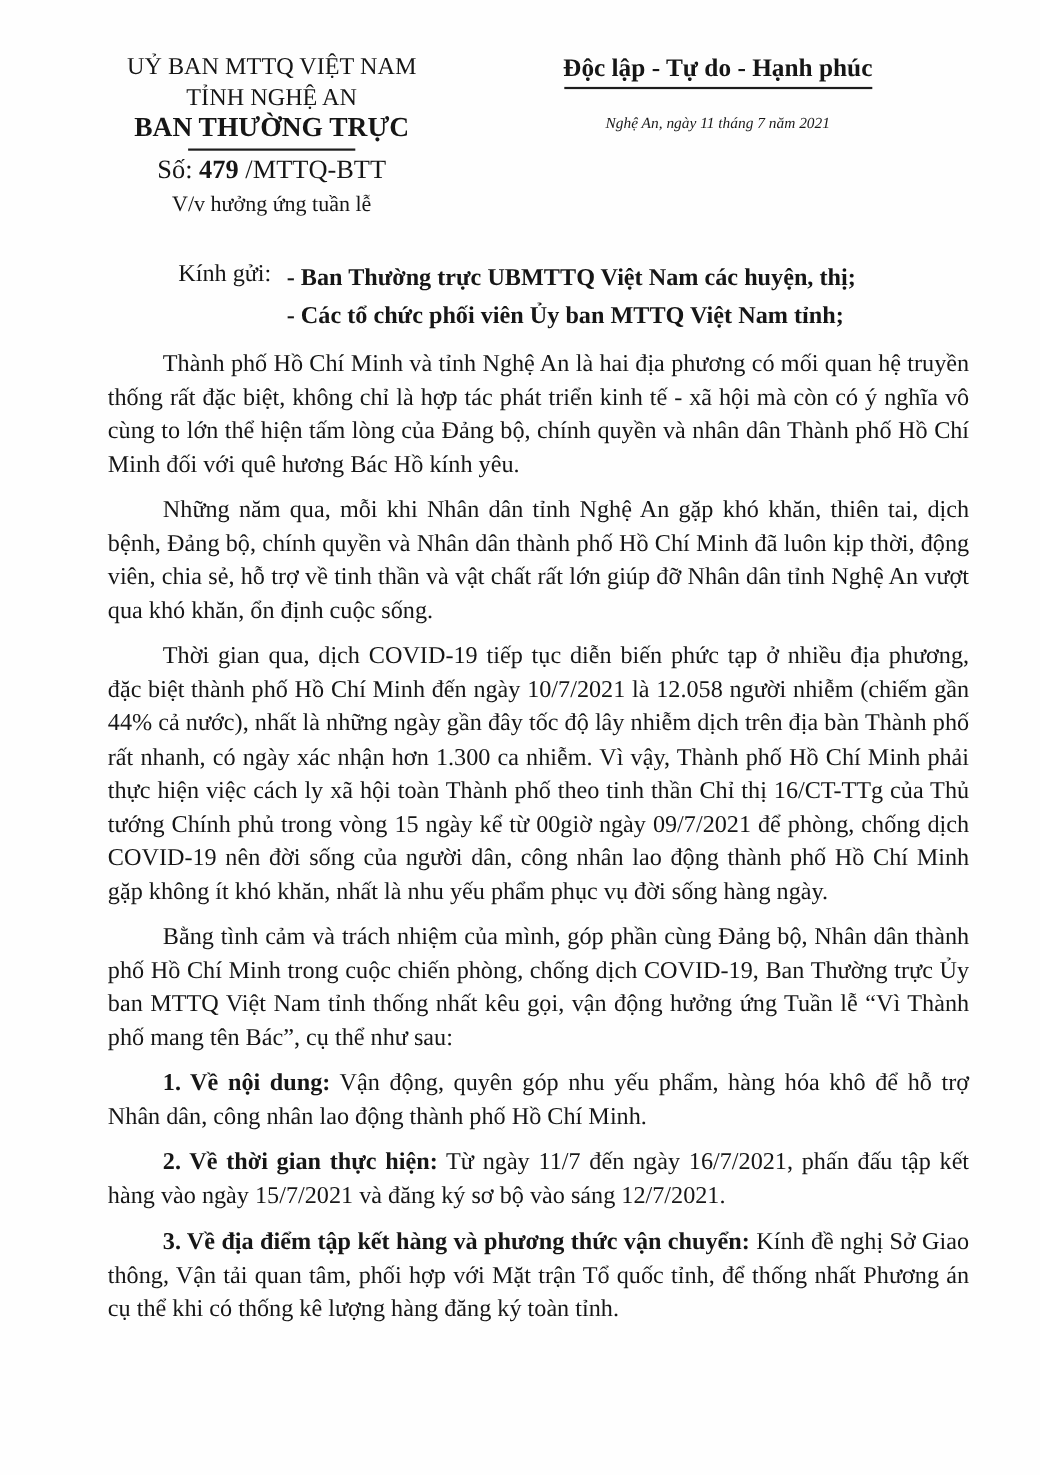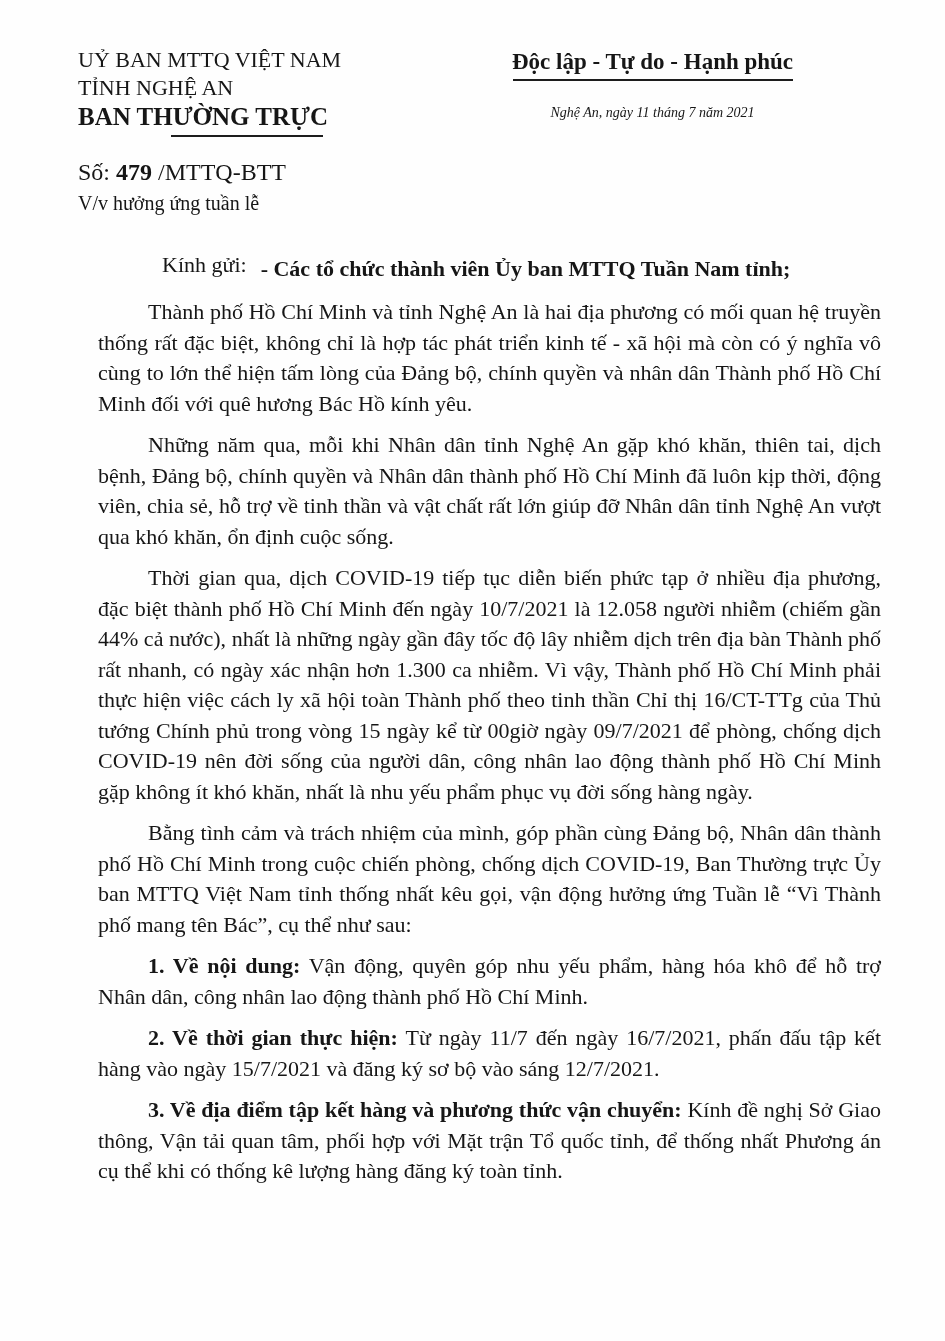--- a/index.html
+++ b/index.html
@@ -7,30 +7,30 @@
     width: 945px; height: 1341px;
     background: #fefefe;
     color: #161616;
     font-family: "Liberation Serif", "DejaVu Serif", serif;
     overflow: hidden;
   }
   .page { padding: 46px 64px 0 84px; }
 
   
   .header { display: flex; align-items: flex-start; }
-  .hleft  { width: 338px; flex: 0 0 auto; margin-left: -6px; }
+  .hleft  { width: 338px; text-align: center; flex: 0 0 auto; margin-left: -6px; }
   .hright { flex: 1 1 auto; text-align: center; padding-left: 8px; }
 
   .org1, .org2 { font-size: 22px; line-height: 28px; }
   .org3 { font-size: 25px; line-height: 29px; font-weight: bold; }
   .rule { border: 0; border-top: 2px solid #1d1d1d; margin: 4px auto 0 auto; }
   .rule-left  { width: 152px; }
   .rule-right { width: 280px; margin-top: 2px; }
 
-  .doc-number { font-size: 24px; margin-top: 22px; }
+  .doc-number { font-size: 24px; margin-top: 5px; }
   .doc-number b { font-weight: bold; }
   .subject { font-size: 20px; line-height: 27px; }
   .subject-first { margin-top: 4px; }
 
   .nat1 { font-size: 20px; line-height: 26px; font-weight: bold; letter-spacing: 0.5px; }
   .nat2 { font-size: 23px; line-height: 31px; font-weight: bold; }
   .dateline { font-size: 14px; font-style: italic; margin-top: 24px; }
 
   
   .recipients {
@@ -74,21 +74,22 @@
     <div class="hright">
       <div class="nat2">Độc lập - Tự do - Hạnh phúc</div>
       <div class="rule rule-right"></div>
       <div class="dateline">Nghệ An, ngày 11 tháng 7 năm 2021</div>
     </div>
   </div>
 
   <div class="recipients">
     <span class="kg-label">Kính gửi:</span>
     <div class="kg-items">
-      <div>- Các tổ chức thành viên Ủy ban MTTQ Tuần Nam tỉnh;</div>
+      <div>- Ban Thường trực UBMTTQ Việt Nam các huyện, thị;</div>
+      <div>- Các tổ chức phối viên Ủy ban MTTQ Việt Nam tỉnh;</div>
     </div>
   </div>
 
   <p class="para">Thành phố Hồ Chí Minh và tỉnh Nghệ An là hai địa phương có mối quan hệ truyền thống rất đặc biệt, không chỉ là hợp tác phát triển kinh tế - xã hội mà còn có ý nghĩa vô cùng to lớn thể hiện tấm lòng của Đảng bộ, chính quyền và nhân dân Thành phố Hồ Chí Minh đối với quê hương Bác Hồ kính yêu.</p>
   <p class="para">Những năm qua, mỗi khi Nhân dân tỉnh Nghệ An gặp khó khăn, thiên tai, dịch bệnh, Đảng bộ, chính quyền và Nhân dân thành phố Hồ Chí Minh đã luôn kịp thời, động viên, chia sẻ, hỗ trợ về tinh thần và vật chất rất lớn giúp đỡ Nhân dân tỉnh Nghệ An vượt qua khó khăn, ổn định cuộc sống.</p>
   <p class="para">Thời gian qua, dịch COVID-19 tiếp tục diễn biến phức tạp ở nhiều địa phương, đặc biệt thành phố Hồ Chí Minh đến ngày 10/7/2021 là 12.058 người nhiễm (chiếm gần 44% cả nước), nhất là những ngày gần đây tốc độ lây nhiễm dịch trên địa bàn Thành phố rất nhanh, có ngày xác nhận hơn 1.300 ca nhiễm. Vì vậy, Thành phố Hồ Chí Minh phải thực hiện việc cách ly xã hội toàn Thành phố theo tinh thần Chỉ thị 16/CT-TTg của Thủ tướng Chính phủ trong vòng 15 ngày kể từ 00giờ ngày 09/7/2021 để phòng, chống dịch COVID-19 nên đời sống của người dân, công nhân lao động thành phố Hồ Chí Minh gặp không ít khó khăn, nhất là nhu yếu phẩm phục vụ đời sống hàng ngày.</p>
   <p class="para">Bằng tình cảm và trách nhiệm của mình, góp phần cùng Đảng bộ, Nhân dân thành phố Hồ Chí Minh trong cuộc chiến phòng, chống dịch COVID-19, Ban Thường trực Ủy ban MTTQ Việt Nam tỉnh thống nhất kêu gọi, vận động hưởng ứng Tuần lễ “Vì Thành phố mang tên Bác”, cụ thể như sau:</p>
 
   <p class="para">
     <b>1. Về nội dung:</b>

